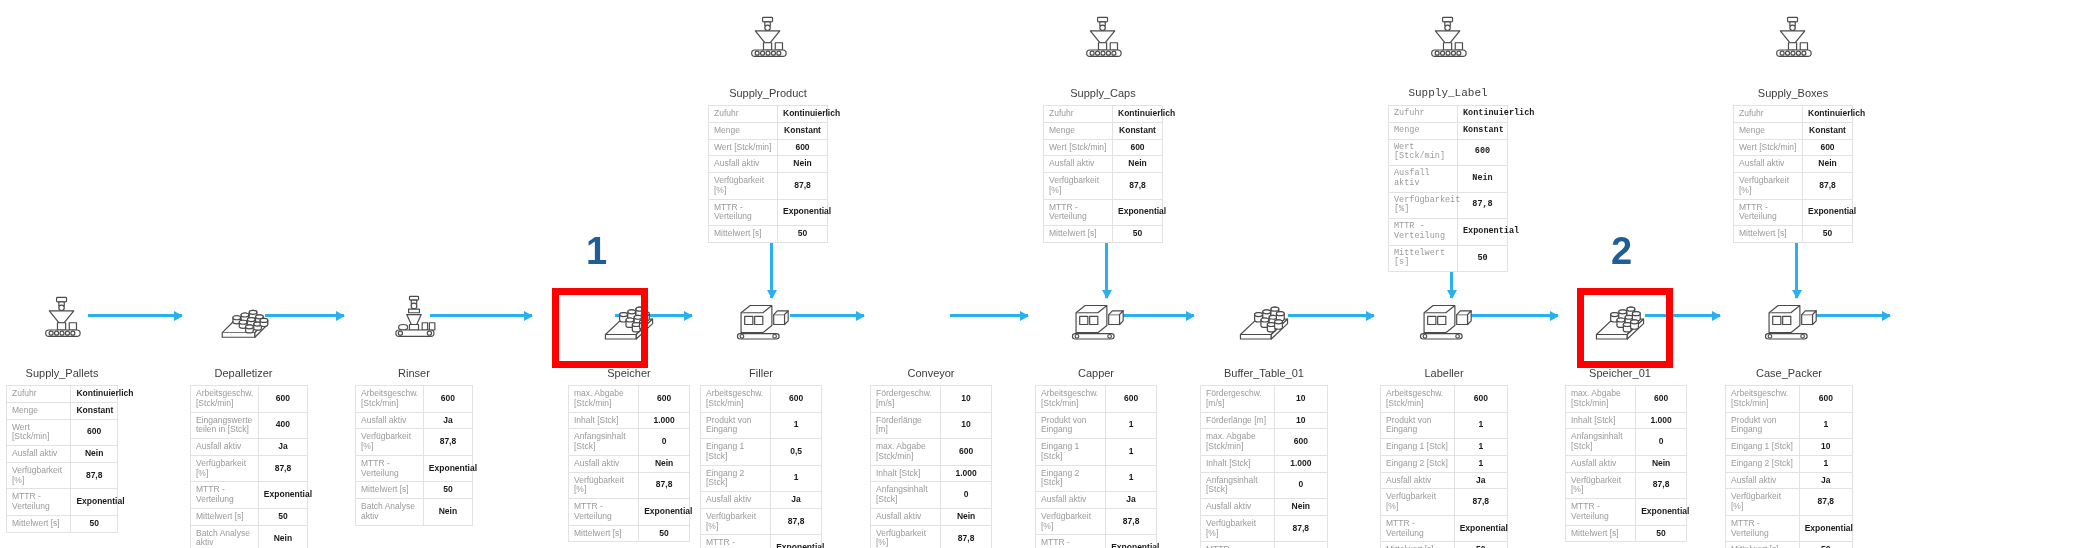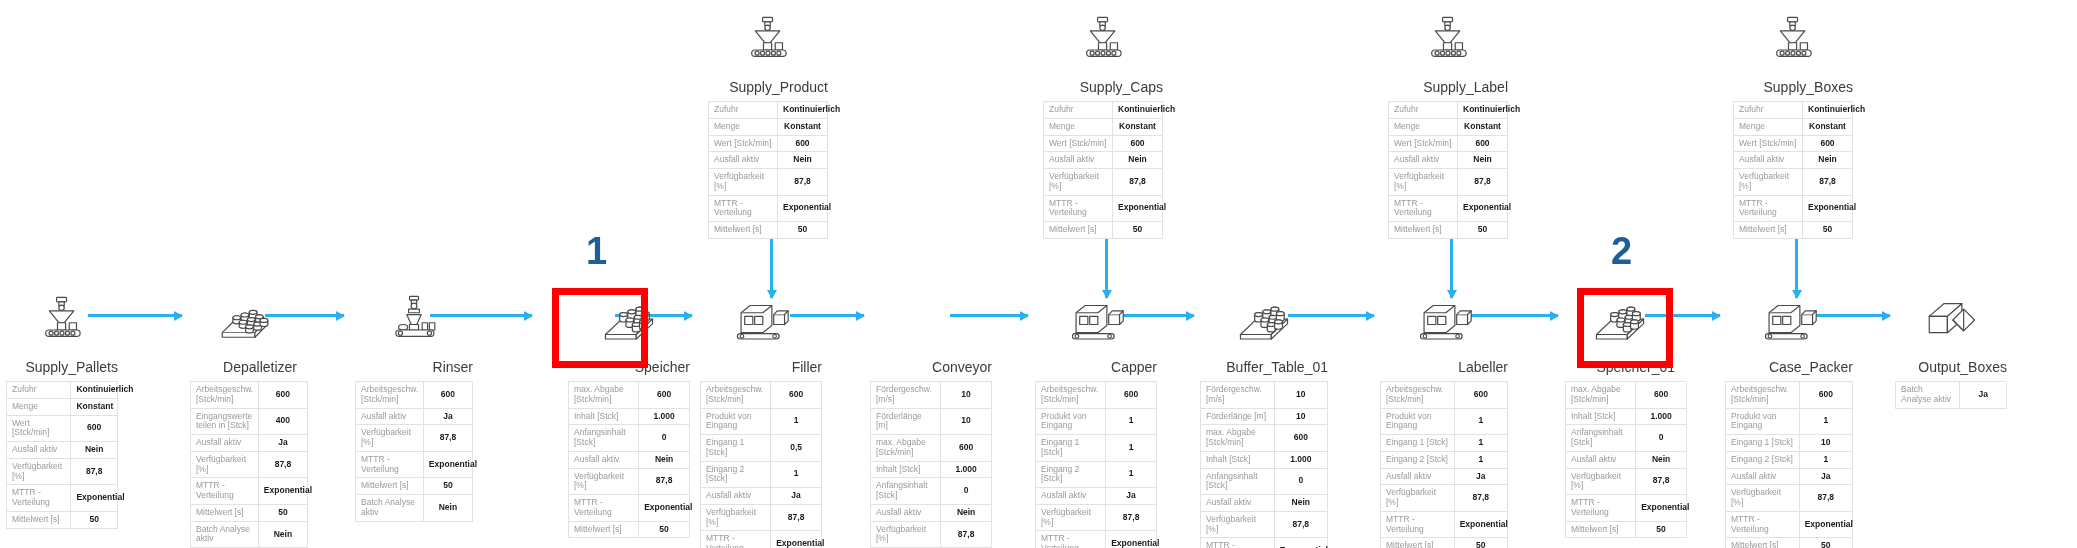--- a/index.html
+++ b/index.html
@@ -54,24 +54,24 @@
     position: absolute;
     z-index: 3;
   }
   .node-icon {
     display: flex;
     align-items: flex-end;
     justify-content: center;
     height: 58px;
   }
   .node-label {
-    text-align: right;
-    font-size: 14px;
+    text-align: center;
+    font-size: 11px;
     color: #3c3c3c;
-    margin-top: 13px;
+    margin-top: 21px;
     white-space: nowrap;
   }
 
   
   table.params {
     border-collapse: collapse;
     margin-top: 6px;
     background: #ffffff;
     border: 1px solid #d4d4d4;
     table-layout: fixed;
@@ -740,41 +740,20 @@
             <td class="k">Mittelwert [s]</td>
             <td class="v">50</td>
           </tr>
           <tr>
             <td class="k">Batch Analyse aktiv</td>
             <td class="v">Nein</td>
           </tr>
         </tbody>
       </table>
     </div>
-    <div class="node" style="left: 1895px; top: 288px; width: 112px;">
-      <div class="node-icon">
-        <svg viewBox="0 0 64 56" width="58" height="52" style="display: block;">
-          <path d="M8 24 L24 10 L44 10 L28 24 Z" style="fill:#fdfdfd;stroke:#4a4a4a;stroke-width:1.3;stroke-linejoin:round"></path>
-          <path d="M8 24 L8 42 L28 42 L28 24 Z" style="fill:#fdfdfd;stroke:#4a4a4a;stroke-width:1.3;stroke-linejoin:round"></path>
-          <path d="M28 24 L44 10 L44 28 L28 42 Z" style="fill:#fdfdfd;stroke:#4a4a4a;stroke-width:1.3;stroke-linejoin:round"></path>
-          <path d="M34 28 L46 16 L58 28 L46 40 Z" style="fill:#fdfdfd;stroke:#4a4a4a;stroke-width:1.3;stroke-linejoin:round"></path>
-          <path d="M34 28 L46 40" style="fill:none;stroke:#4a4a4a;stroke-width:1.3"></path>
-          <path d="M46 16 L46 40" style="fill:none;stroke:#4a4a4a;stroke-width:1.3"></path>
-        </svg>
-      </div>
-      <div class="node-label">Output_Boxes</div>
-      <table class="params" style="width: 112px;">
-        <tbody>
-          <tr>
-            <td class="k">Batch Analyse aktiv</td>
-            <td class="v">Ja</td>
-          </tr>
-        </tbody>
-      </table>
-    </div>
     <div class="node" style="left: 708px; top: 8px; width: 120px; z-index: 3;">
       <div class="node-icon">
         <svg viewBox="0 0 64 56" width="58" height="52" style="display: block;">
           <rect x="26" y="3" width="11" height="5" rx="1" style="fill:#fdfdfd;stroke:#4a4a4a;stroke-width:1.3;stroke-linejoin:round"></rect>
           <path d="M28.5 8 L28.5 12 L34.5 12 L34.5 8 Z" style="fill:#fdfdfd;stroke:#4a4a4a;stroke-width:1.3;stroke-linejoin:round"></path>
           <circle cx="31.5" cy="14.5" r="3" style="fill:#fdfdfd;stroke:#4a4a4a;stroke-width:1.3;stroke-linejoin:round"></circle>
           <path d="M18 18 L45 18 L34.5 31 L28.5 31 Z" style="fill:#fdfdfd;stroke:#4a4a4a;stroke-width:1.3;stroke-linejoin:round"></path>
           <rect x="27" y="31" width="9" height="8" style="fill:#fdfdfd;stroke:#4a4a4a;stroke-width:1.3;stroke-linejoin:round"></rect>
           <rect x="40" y="31" width="8" height="8" style="fill:#fdfdfd;stroke:#4a4a4a;stroke-width:1.3;stroke-linejoin:round"></rect>
           <rect x="14" y="39" width="38" height="7" rx="3.5" style="fill:#fdfdfd;stroke:#4a4a4a;stroke-width:1.3;stroke-linejoin:round"></rect>
@@ -863,21 +842,21 @@
             <td class="k">MTTR - Verteilung</td>
             <td class="v">Exponential</td>
           </tr>
           <tr>
             <td class="k">Mittelwert [s]</td>
             <td class="v">50</td>
           </tr>
         </tbody>
       </table>
     </div>
-    <div class="node" style="left: 1388px; top: 8px; width: 120px; z-index: 3;">
+    <div class="node" style="left: 1388px; top: 8px; width: 120px; z-index: 3; font-family: Liberation Mono, monospace;">
       <div class="node-icon">
         <svg viewBox="0 0 64 56" width="58" height="52" style="display: block;">
           <rect x="26" y="3" width="11" height="5" rx="1" style="fill:#fdfdfd;stroke:#4a4a4a;stroke-width:1.3;stroke-linejoin:round"></rect>
           <path d="M28.5 8 L28.5 12 L34.5 12 L34.5 8 Z" style="fill:#fdfdfd;stroke:#4a4a4a;stroke-width:1.3;stroke-linejoin:round"></path>
           <circle cx="31.5" cy="14.5" r="3" style="fill:#fdfdfd;stroke:#4a4a4a;stroke-width:1.3;stroke-linejoin:round"></circle>
           <path d="M18 18 L45 18 L34.5 31 L28.5 31 Z" style="fill:#fdfdfd;stroke:#4a4a4a;stroke-width:1.3;stroke-linejoin:round"></path>
           <rect x="27" y="31" width="9" height="8" style="fill:#fdfdfd;stroke:#4a4a4a;stroke-width:1.3;stroke-linejoin:round"></rect>
           <rect x="40" y="31" width="8" height="8" style="fill:#fdfdfd;stroke:#4a4a4a;stroke-width:1.3;stroke-linejoin:round"></rect>
           <rect x="14" y="39" width="38" height="7" rx="3.5" style="fill:#fdfdfd;stroke:#4a4a4a;stroke-width:1.3;stroke-linejoin:round"></rect>
           <circle cx="20" cy="42.5" r="2.2" style="fill:none;stroke:#4a4a4a;stroke-width:1.3"></circle>

